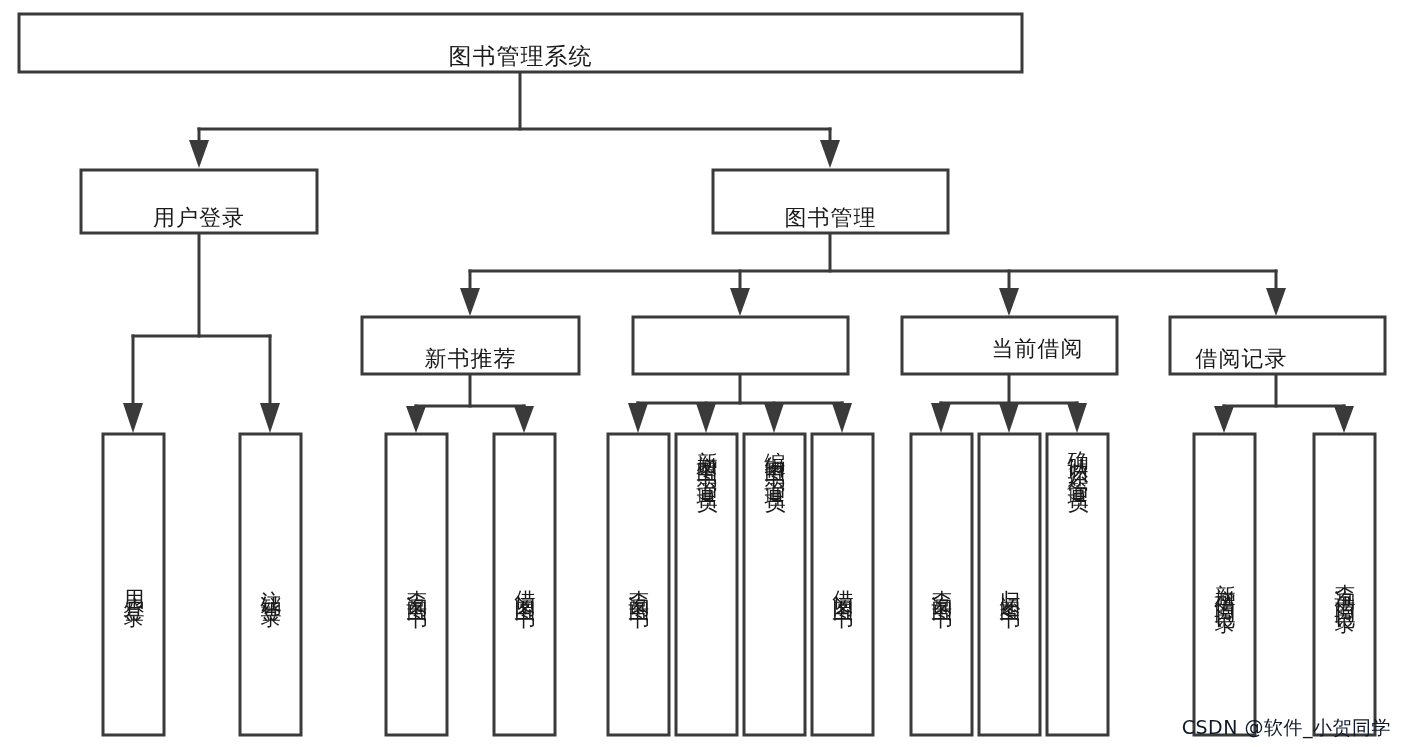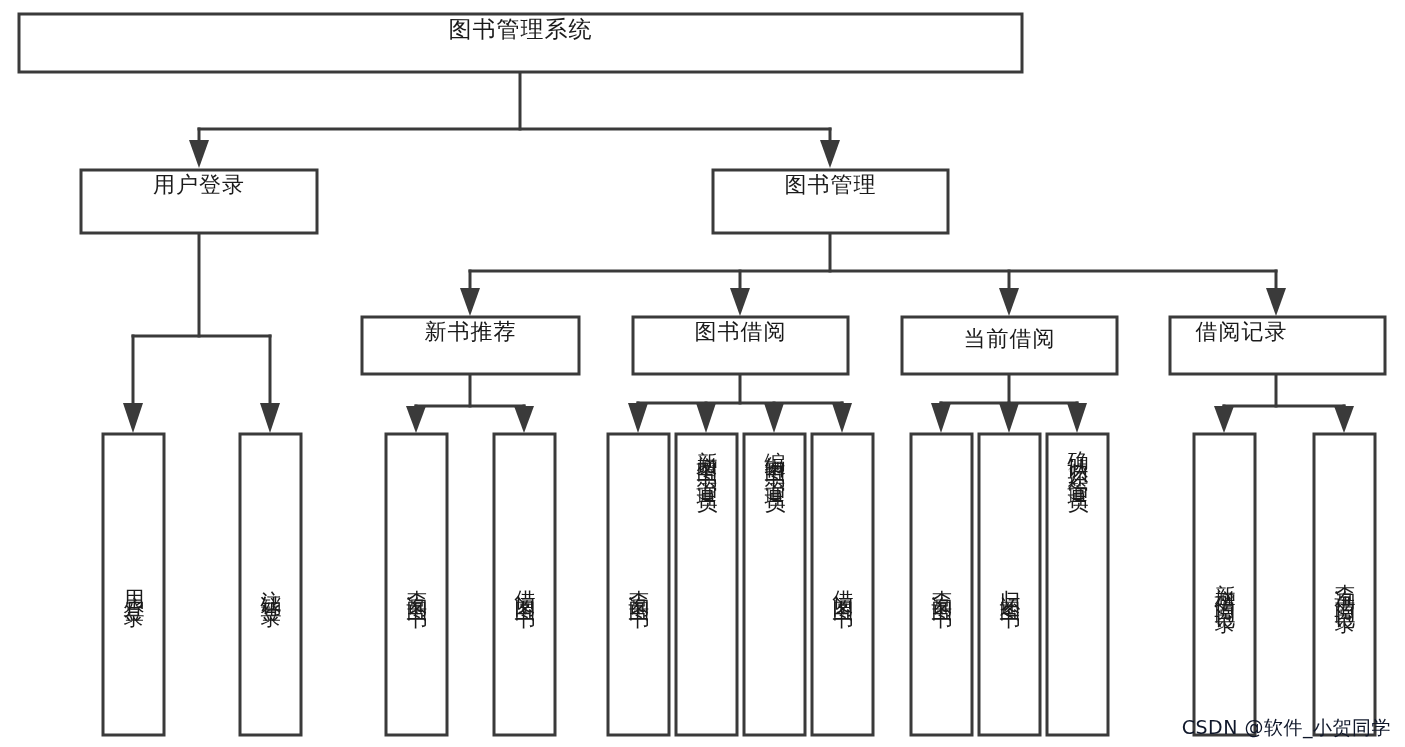--- a/index.html
+++ b/index.html
@@ -53,21 +53,21 @@
     font-size: 21px;
     line-height: 1;
     letter-spacing: 6px;
     color: #1a1a1a;
     white-space: nowrap;
     text-align: center;
   }
   .hlabel-wrap {
     position: absolute;
     display: flex;
-    align-items: flex-start;
+    align-items: flex-end;
     justify-content: center;
     pointer-events: none;
   }
   .hlabel-text {
     font-family: "DejaVu Sans", "Liberation Sans", sans-serif;
     font-size: 22px;
     color: #1a1a1a;
     letter-spacing: 1px;
     white-space: nowrap;
   }
@@ -204,25 +204,22 @@
   </div>
 
   <div class="hlabel-wrap" style="left:362px; top:317px; width:217px; height:57px;">
     <span class="hlabel-text">新书推荐</span>
   </div>
 
   <div class="hlabel-wrap" style="left:713px; top:170px; width:235px; height:63px;">
     <span class="hlabel-text">图书管理</span>
   </div>
 
-  <div class="hlabel-wrap" style="left:633px; top:317px; width:215px; height:57px;">
-    <span class="hlabel-text">图书借阅</span>
-  </div>
-
-  <div class="hlabel-wrap" style="left:902px; top:324px; width:215px; height:57px;">
+
+  <div class="hlabel-wrap" style="left:902px; top:307px; width:215px; height:57px;padding-left:28px;">
     <span class="hlabel-text">当前借阅</span>
   </div>
 
   <div class="hlabel-wrap" style="left:1106px; top:317px; width:215px; height:57px;margin-left:28px;">
     <span class="hlabel-text">借阅记录</span>
   </div>
 
   <div class="vlabel-wrap" style="left:103px; top:434px; width:61px; height:301px;">
     <span class="vlabel-text">用户登录</span>
   </div>

